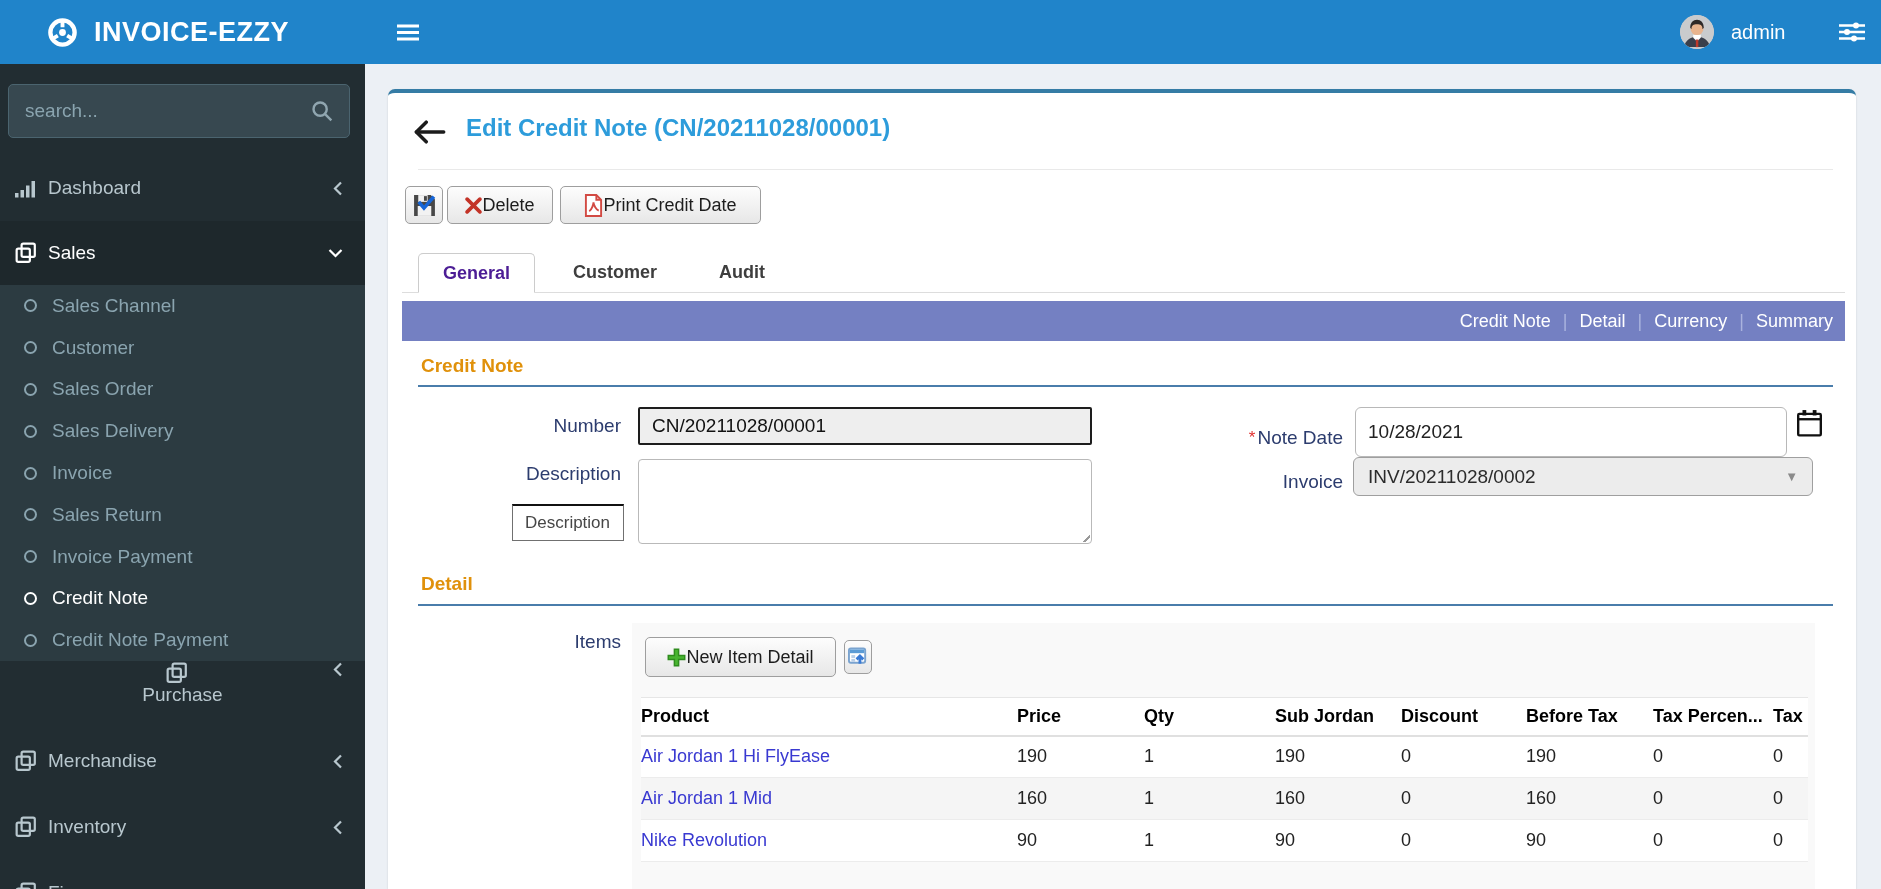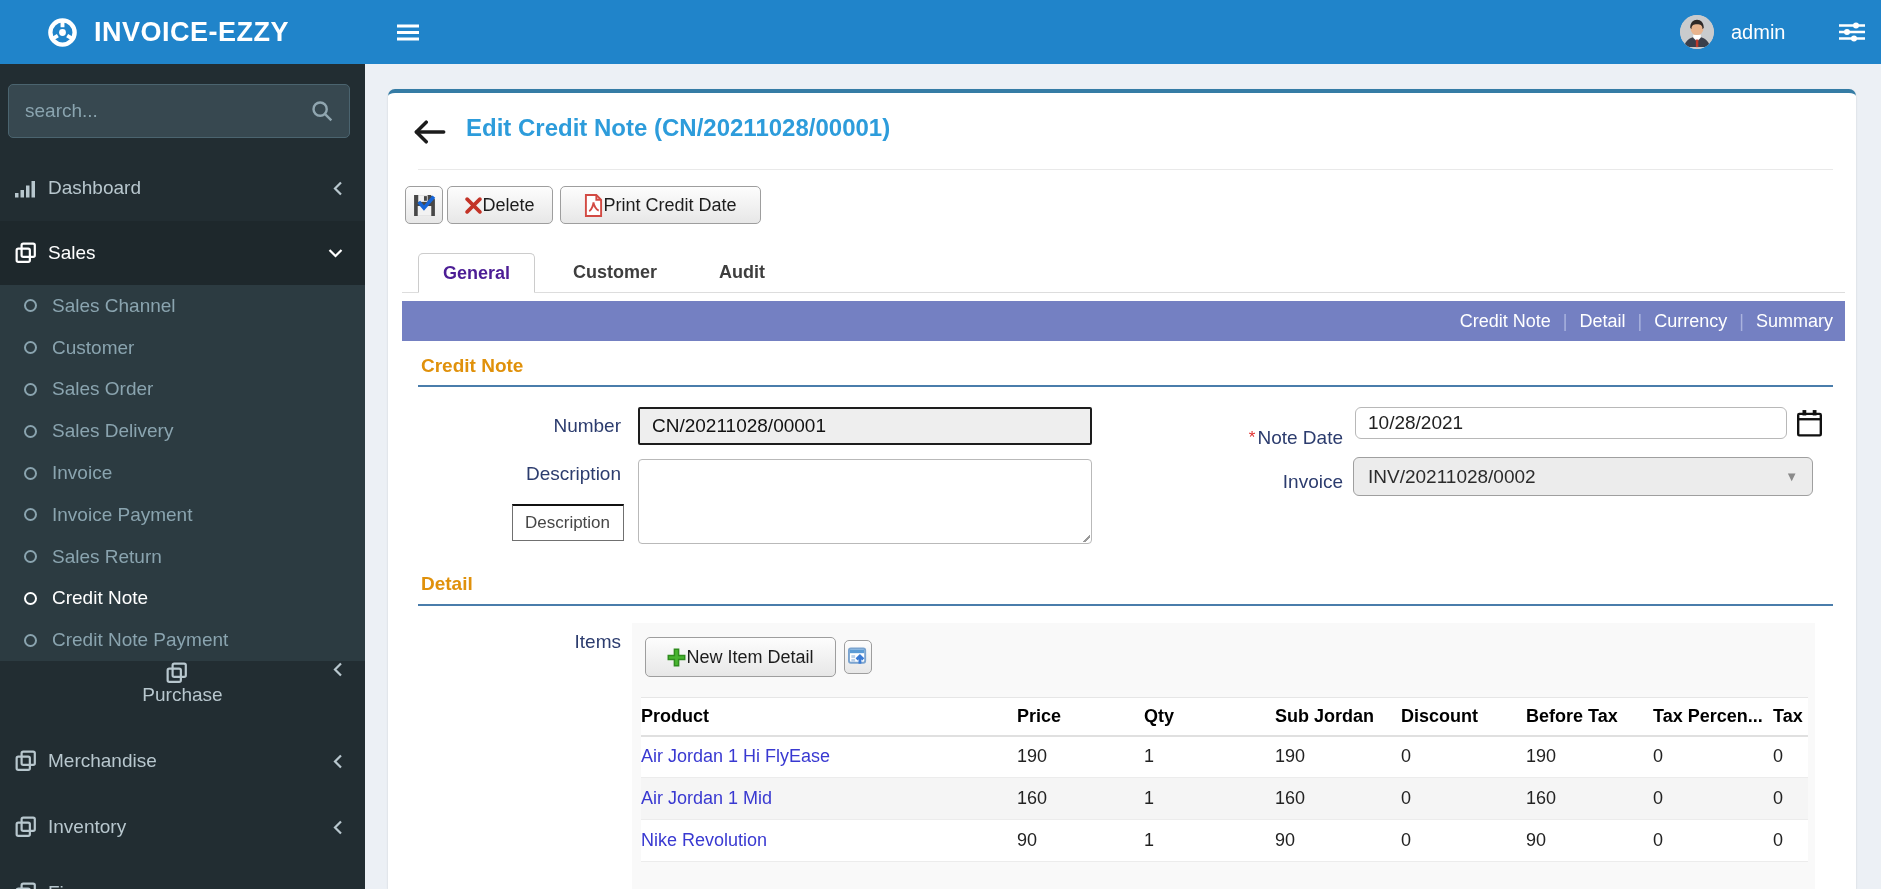--- a/index.html
+++ b/index.html
@@ -54,21 +54,21 @@
   .jumpbar .sep { color:#aab3de; font-size:18px; }
 
   .sec-title { position:absolute; left:33px; font-size:19px; font-weight:bold; color:#e0910b; }
   .sec-line { position:absolute; left:30px; width:1415px; height:2px; background:#4a7dab; }
 
   .flabel { position:absolute; left:30px; width:203px; text-align:right; color:#2c3c6e; font-size:19px; }
   .flabel2 { position:absolute; left:820px; width:135px; text-align:right; color:#2c3c6e; font-size:19px; }
   .req { color:#e03131; font-size:17px; vertical-align:top; margin-right:2px; }
 
   .inp-number { position:absolute; left:250px; top:314px; width:454px; height:38px; border:2px solid #1d1d1d; border-radius:2px; background:#eeeeee; font-size:19px; color:#111; padding:0 12px; font-family:inherit; outline:none; }
-  .inp-date { position:absolute; left:967px; top:314px; width:432px; height:32px; border:1px solid #b8b8b8; border-radius:6px; background:#fff; font-size:19px; color:#222; padding:0 12px; font-family:inherit; outline:none; }
+  .inp-date { position:absolute; left:967px; top:314px; width:432px; height:50px; border:1px solid #b8b8b8; border-radius:6px; background:#fff; font-size:19px; color:#222; padding:0 12px; font-family:inherit; outline:none; }
   .cal { position:absolute; left:1408px; top:316px; background:none; border:none; cursor:pointer; display:flex; }
   .ta-desc { position:absolute; left:250px; top:366px; width:454px; height:85px; border:1px solid #b9b9b9; border-radius:4px; font-size:18px; font-family:inherit; padding:8px 10px; resize:none; outline:none; }
   .ta-grip { position:absolute; left:691px; top:438px; width:11px; height:11px; clip-path:polygon(100% 0,100% 100%,0 100%); background:repeating-linear-gradient(-45deg,transparent 0 3px,#999 3px 5px); pointer-events:none; }
   .tooltip { position:absolute; left:124px; top:411px; min-width:112px; height:37px; background:#fff; border:1px solid #707070; border-top:2px solid #111; color:#474747; font-size:17px; padding:7px 12px; z-index:5; }
   .select { position:absolute; left:965px; top:364px; width:460px; height:39px; background:#ececec; border:1px solid #9f9f9f; border-radius:6px; display:flex; align-items:center; font-size:19px; color:#2b2b2b; padding:0 14px; cursor:pointer; }
   .select .caret { margin-left:auto; font-size:13px; color:#8a8a8a; }
 
   .panel { position:absolute; left:244px; top:530px; width:1183px; height:270px; background:#f9f9f9; }
   .btn-newitem { position:absolute; left:13px; top:14px; width:191px; height:40px; }
   .btn-expand { position:absolute; left:212px; top:17px; width:28px; height:34px; border:1px solid #9e9e9e; border-radius:5px; background:linear-gradient(#fdfdfd,#e7e7e7); display:flex; align-items:center; justify-content:center; cursor:pointer; }
@@ -190,25 +190,25 @@
       <div class="smi">
           <span class="ring"></span>
           <span>Sales Delivery</span>
         </div>
       <div class="smi">
           <span class="ring"></span>
           <span>Invoice</span>
         </div>
       <div class="smi">
           <span class="ring"></span>
+          <span>Sales Return</span>
+        </div>
+      <div class="smi">
+          <span class="ring"></span>
           <span>Invoice Payment</span>
-        </div>
-      <div class="smi">
-          <span class="ring"></span>
-          <span>Sales Return</span>
         </div>
       <div class="smi active">
           <span class="ring"></span>
           <span>Credit Note</span>
         </div>
       <div class="smi">
           <span class="ring"></span>
           <span>Credit Note Payment</span>
         </div>
     </div>

